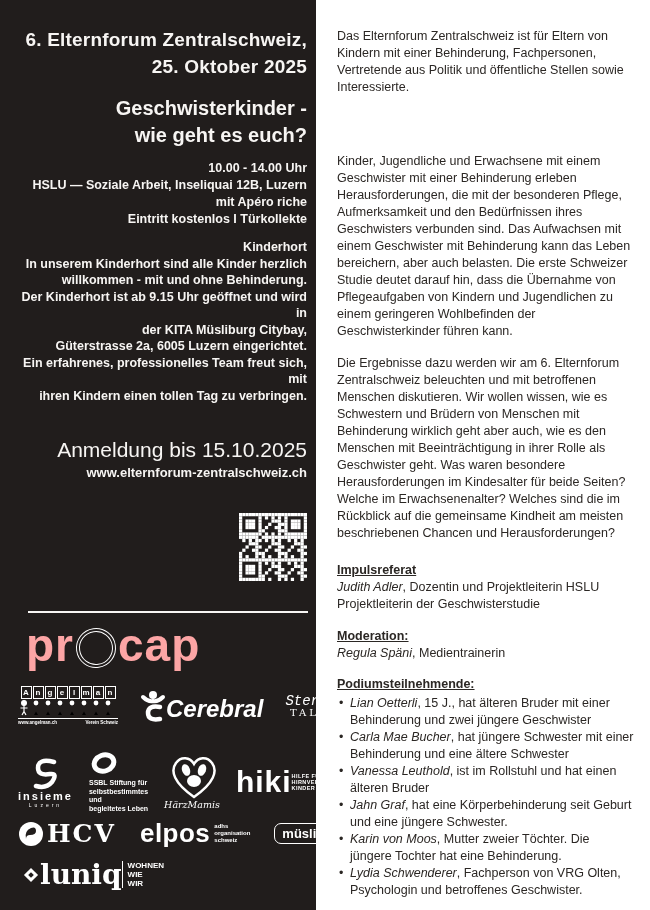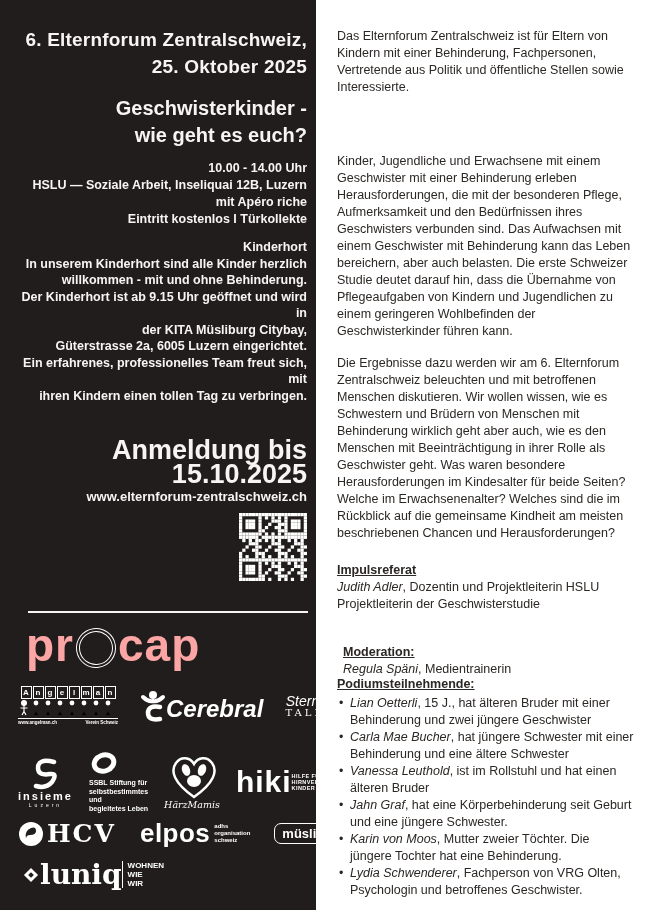--- a/index.html
+++ b/index.html
@@ -6,21 +6,21 @@
   #page{position:relative;width:650px;height:910px;background:#ffffff;overflow:hidden;
         font-family:"Liberation Sans",sans-serif;color:#2b2724;}
   
   #panel{position:absolute;left:0;top:0;width:316px;height:910px;background:#211d1c;color:#f7f5f3;}
   .lblock{position:absolute;left:10px;right:9px;text-align:right;}
   .title{top:26px;font-size:19px;font-weight:bold;line-height:27px;letter-spacing:.2px;}
   .subtitle{top:95px;font-size:20px;font-weight:bold;line-height:27px;}
   .info{top:160px;font-size:12.5px;font-weight:bold;line-height:17px;}
   .kinderhort{top:239px;font-size:12.5px;font-weight:bold;line-height:16.5px;}
   .anmeldung{top:438px;}
-  .anmeldung .big{font-size:27px;font-weight:bold;line-height:24px;}
+  .anmeldung .big{font-size:21px;font-weight:normal;line-height:24px;}
   .anmeldung .url{font-size:13px;font-weight:bold;margin-top:3px;}
   .qr{position:absolute;left:239px;top:513px;width:68px;height:68px;}
   .divider{position:absolute;left:28px;top:611px;width:280px;height:1.5px;background:#f7f5f3;}
   
   .procap{position:absolute;left:26px;top:618px;font-size:46px;font-weight:bold;letter-spacing:1px;
           color:#fca5a5;display:flex;align-items:center;}
   .procap-o{display:inline-block;width:32px;height:32px;border:4px double #fff;border-radius:50%;
             margin:6px 2px 0 2px;transform:rotate(-8deg);}
   
   .srow{position:absolute;left:18px;right:8px;display:flex;align-items:center;color:#fff;}
@@ -29,21 +29,21 @@
   .row3{top:818px;gap:24px;}
   .row4{top:858px;}
   .angelman{display:flex;flex-direction:column;align-items:center;width:108px;}
   .ang-letters{display:flex;gap:1px;}
   .ang-letters span{border:1px solid #fff;font-size:8px;font-weight:bold;width:9px;height:11px;
                     display:flex;align-items:center;justify-content:center;}
   .ang-captions{display:flex;justify-content:space-between;width:100%;font-size:4.5px;font-weight:bold;
                 border-top:1px solid #fff;padding-top:1px;margin-top:1px;}
   .cerebral{display:flex;align-items:flex-end;font-size:24px;font-weight:bold;font-style:italic;}
   .sternentaler{text-align:center;line-height:1;}
-  .sternentaler .scr{font-family:Liberation Sans, sans-serif;font-style:italic;font-size:14px;}
+  .sternentaler .scr{font-family:Liberation Mono, monospace;font-style:italic;font-size:14px;}
   .sternentaler .caps{font-family:"DejaVu Serif",serif;font-size:10px;letter-spacing:3px;}
   .insieme{display:flex;flex-direction:column;align-items:center;width:56px;}
   .insieme .word{font-size:11px;font-weight:bold;letter-spacing:2px;}
   .insieme .city{font-size:5px;letter-spacing:3px;}
   .ssbl{display:flex;flex-direction:column;width:78px;}
   .ssbl .txt{font-size:7px;font-weight:bold;line-height:8.5px;margin-top:3px;}
   .haerz{display:flex;flex-direction:column;align-items:flex-end;width:62px;}
   .haerz .word{font-family:"DejaVu Serif",serif;font-style:italic;font-size:9.5px;margin-top:-2px;}
   .hiki{display:flex;flex-direction:row;align-items:center;}
   .hiki .word{font-size:30px;font-weight:bold;line-height:28px;letter-spacing:1px;}
@@ -56,21 +56,21 @@
   .muesli{display:flex;gap:4px;align-items:flex-start;}
   .muesli .b1{border:1.5px solid #fff;border-radius:7px;padding:2px 7px;font-size:13px;font-weight:bold;}
   .muesli .b2{border:1.5px solid #fff;padding:3px 6px;font-size:11px;letter-spacing:2px;
               font-family:"DejaVu Serif",serif;}
   .luniq{display:flex;align-items:center;gap:0;margin-left:4px;}
   .luniq .word{font-family:"DejaVu Serif",serif;font-weight:bold;font-size:28px;}
   .luniq .stack{border-left:1.5px solid #fff;padding-left:5px;font-size:8px;font-weight:bold;line-height:9px;}
   
   .rblock{position:absolute;left:337px;width:297px;font-size:12.5px;line-height:17px;color:#2b2724;}
   .p1{top:28px;} .p2{top:153px;} .p3{top:355px;}
-  .impuls{top:562px;} .moder{top:644px;margin-left:6px;} .podium{top:676px;}
+  .impuls{top:562px;} .moder{top:628px;} .podium{top:676px;}
   .head{font-weight:bold;text-decoration:underline;}
   .iname{font-style:italic;}
   ul.podlist{margin:2px 0 0 0;padding-left:13px;list-style:none;}
   ul.podlist li{position:relative;margin:0;}
   ul.podlist li::before{content:"\2022";position:absolute;left:-11px;}
 </style>
 </head>
 <body>
 
 <div id="page">

